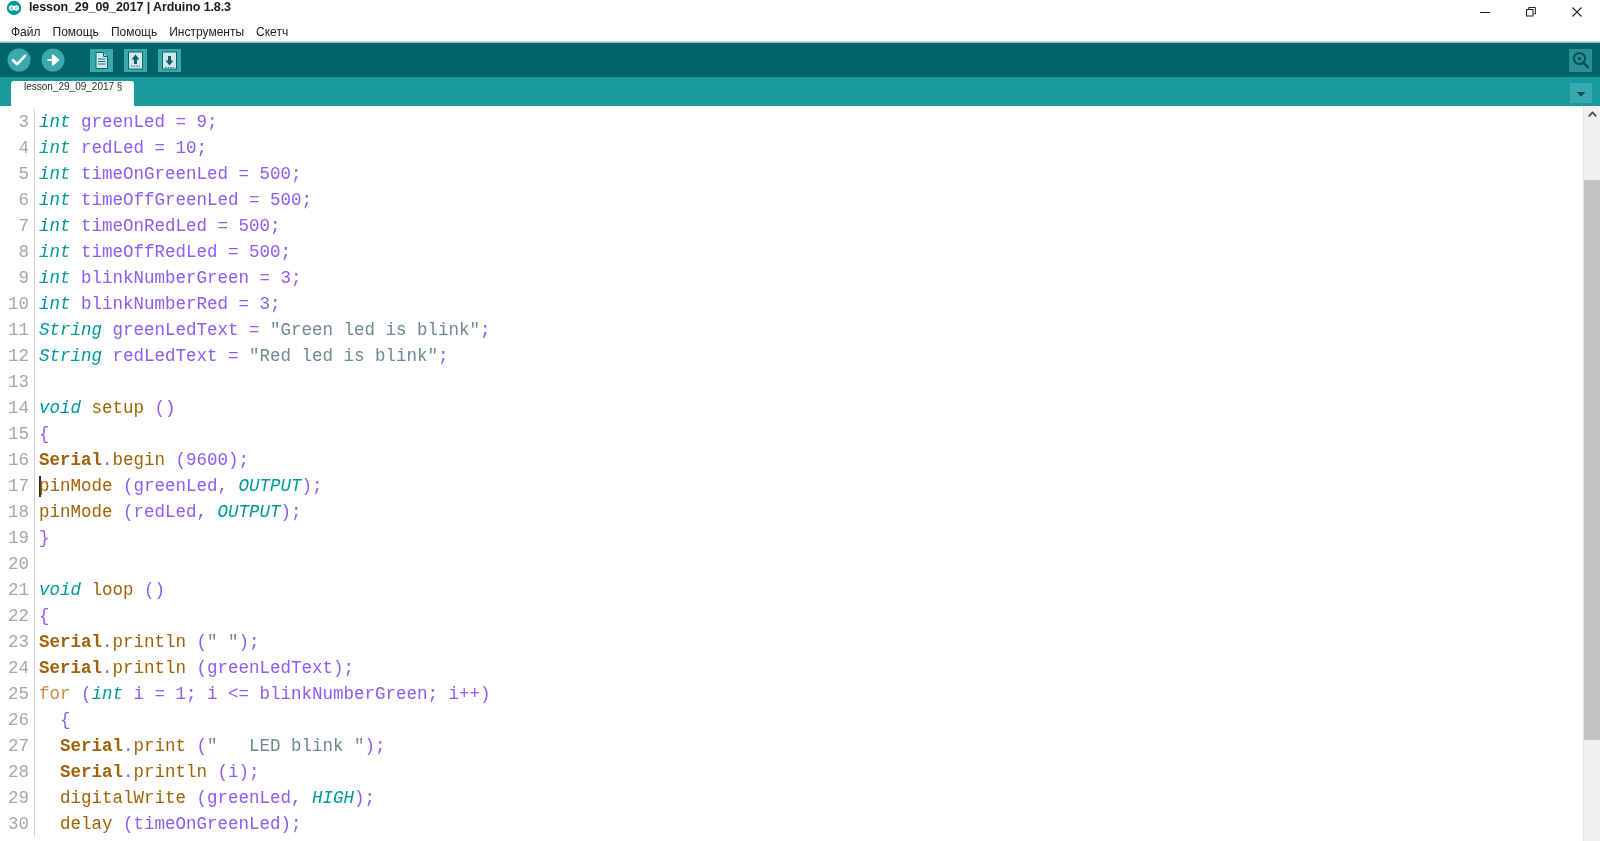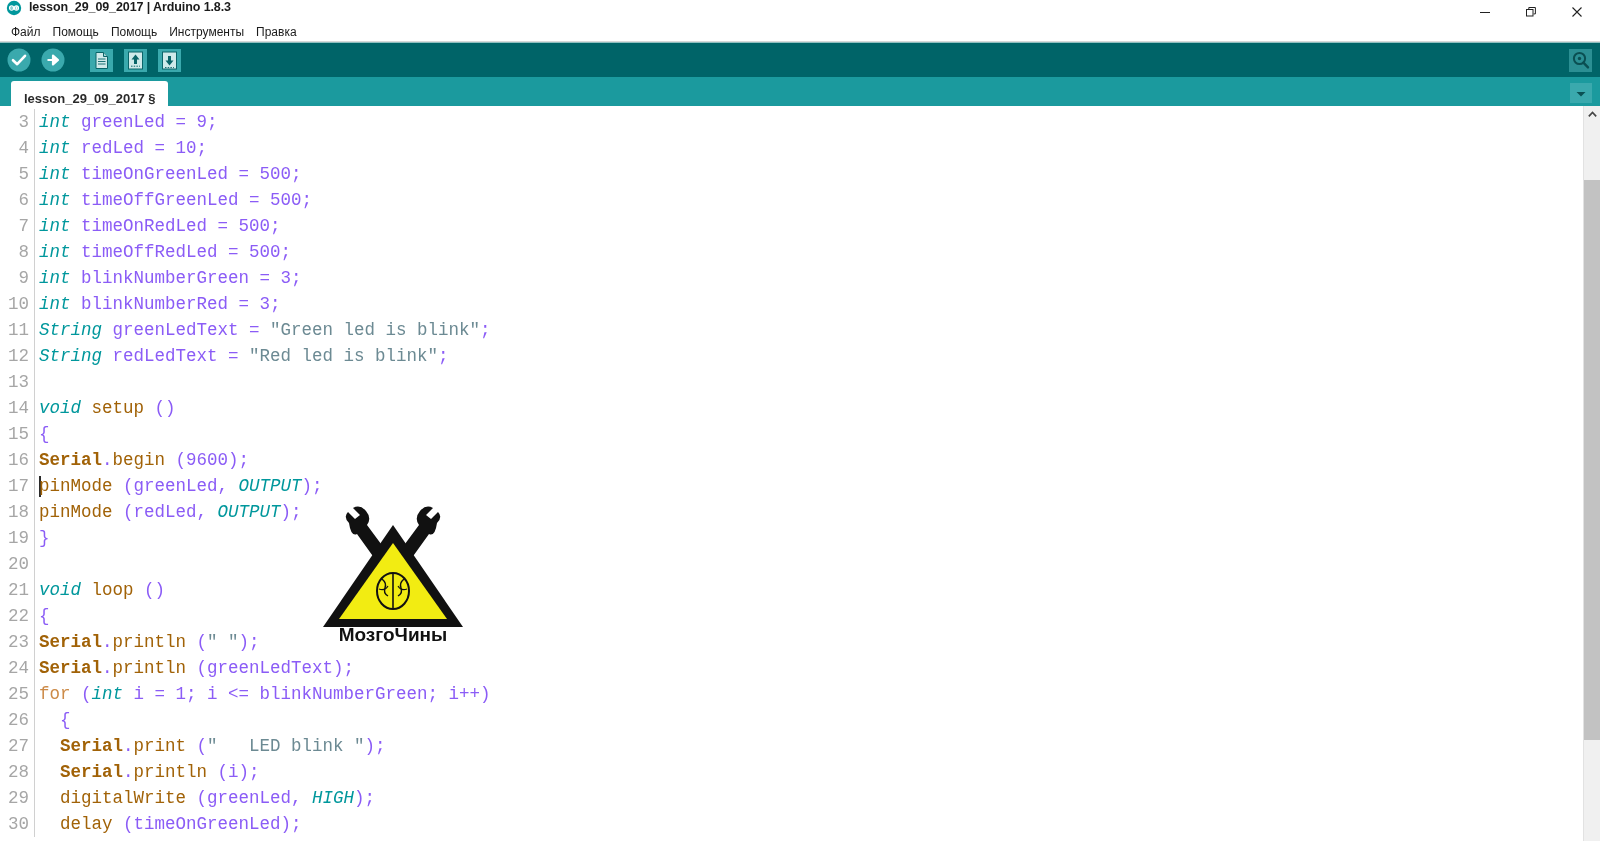--- a/index.html
+++ b/index.html
@@ -80,26 +80,25 @@
     background: #1b9a9e;
     display: flex;
     align-items: flex-end;
     position: relative;
   }
   #sketch-tab {
     margin-left: 11px;
     height: 25px;
     background: #ffffff;
     border-radius: 3px 3px 0 0;
-    display: flex; align-items: flex-end;
+    display: flex; align-items: flex-start;
     padding: 0 12px 0 13px;
-    font-size: 13px;
+    font-size: 10px;
     color: #2a2a2a;
     white-space: nowrap;
-    font-weight: bold;
   }
   #tab-dropdown {
     position: absolute; right: 8px; bottom: 3px;
     width: 22px; height: 20px;
     background: #3aa9ad;
     display: flex; align-items: center; justify-content: center;
   }
 
   
   #editor {
@@ -220,21 +219,21 @@
       </svg>
     </div>
   </div>
 </div>
 
 <div id="menubar">
   <div class="menu-item">Файл</div>
   <div class="menu-item">Помощь</div>
   <div class="menu-item">Помощь</div>
   <div class="menu-item">Инструменты</div>
-  <div class="menu-item">Правка</div>
+  <div class="menu-item">Скетч</div>
 </div>
 
 <div id="toolbar">
   <div class="tb-btn">
     <svg width="26" height="26" viewBox="0 0 26 26">
       <circle cx="13" cy="13" r="11.5" fill="#3aa9ad"></circle>
       <path d="M7,13.2 L11.2,17.2 L19,8.8" stroke="#ffffff" stroke-width="2.6" fill="none" stroke-linecap="round" stroke-linejoin="round"></path>
     </svg>
   </div>
   <div class="tb-btn">
@@ -289,43 +288,20 @@
           <path d="M1.5,2 L6,6.4 L10.5,2 Z" fill="#0a5154"></path>
         </svg>
     </span>
   </div>
 </div>
 
 <div id="editor">
   <div id="code-area">
     <div id="code-lines"><div class="code-row"><div class="gutter-num">3</div><div class="gutter-sep"></div><div class="code-text"><span class="t-kw">int</span><span class="t-pl"> greenLed = 9;</span></div></div><div class="code-row"><div class="gutter-num">4</div><div class="gutter-sep"></div><div class="code-text"><span class="t-kw">int</span><span class="t-pl"> redLed = 10;</span></div></div><div class="code-row"><div class="gutter-num">5</div><div class="gutter-sep"></div><div class="code-text"><span class="t-kw">int</span><span class="t-pl"> timeOnGreenLed = 500;</span></div></div><div class="code-row"><div class="gutter-num">6</div><div class="gutter-sep"></div><div class="code-text"><span class="t-kw">int</span><span class="t-pl"> timeOffGreenLed = 500;</span></div></div><div class="code-row"><div class="gutter-num">7</div><div class="gutter-sep"></div><div class="code-text"><span class="t-kw">int</span><span class="t-pl"> timeOnRedLed = 500;</span></div></div><div class="code-row"><div class="gutter-num">8</div><div class="gutter-sep"></div><div class="code-text"><span class="t-kw">int</span><span class="t-pl"> timeOffRedLed = 500;</span></div></div><div class="code-row"><div class="gutter-num">9</div><div class="gutter-sep"></div><div class="code-text"><span class="t-kw">int</span><span class="t-pl"> blinkNumberGreen = 3;</span></div></div><div class="code-row"><div class="gutter-num">10</div><div class="gutter-sep"></div><div class="code-text"><span class="t-kw">int</span><span class="t-pl"> blinkNumberRed = 3;</span></div></div><div class="code-row"><div class="gutter-num">11</div><div class="gutter-sep"></div><div class="code-text"><span class="t-kw">String</span><span class="t-pl"> greenLedText = </span><span class="t-str">"Green led is blink"</span><span class="t-pl">;</span></div></div><div class="code-row"><div class="gutter-num">12</div><div class="gutter-sep"></div><div class="code-text"><span class="t-kw">String</span><span class="t-pl"> redLedText = </span><span class="t-str">"Red led is blink"</span><span class="t-pl">;</span></div></div><div class="code-row"><div class="gutter-num">13</div><div class="gutter-sep"></div><div class="code-text"></div></div><div class="code-row"><div class="gutter-num">14</div><div class="gutter-sep"></div><div class="code-text"><span class="t-kw">void</span><span class="t-pl"> </span><span class="t-fn">setup</span><span class="t-pl"> ()</span></div></div><div class="code-row"><div class="gutter-num">15</div><div class="gutter-sep"></div><div class="code-text"><span class="t-pl">{</span></div></div><div class="code-row"><div class="gutter-num">16</div><div class="gutter-sep"></div><div class="code-text"><span class="t-obj">Serial</span><span class="t-pl">.</span><span class="t-fn">begin</span><span class="t-pl"> (9600);</span></div></div><div class="code-row"><div class="gutter-num">17</div><div class="gutter-sep"></div><span id="caret"></span><div class="code-text"><span class="t-fn">pinMode</span><span class="t-pl"> (greenLed, </span><span class="t-kw">OUTPUT</span><span class="t-pl">);</span></div></div><div class="code-row"><div class="gutter-num">18</div><div class="gutter-sep"></div><div class="code-text"><span class="t-fn">pinMode</span><span class="t-pl"> (redLed, </span><span class="t-kw">OUTPUT</span><span class="t-pl">);</span></div></div><div class="code-row"><div class="gutter-num">19</div><div class="gutter-sep"></div><div class="code-text"><span class="t-pl">}</span></div></div><div class="code-row"><div class="gutter-num">20</div><div class="gutter-sep"></div><div class="code-text"></div></div><div class="code-row"><div class="gutter-num">21</div><div class="gutter-sep"></div><div class="code-text"><span class="t-kw">void</span><span class="t-pl"> </span><span class="t-fn">loop</span><span class="t-pl"> ()</span></div></div><div class="code-row"><div class="gutter-num">22</div><div class="gutter-sep"></div><div class="code-text"><span class="t-pl">{</span></div></div><div class="code-row"><div class="gutter-num">23</div><div class="gutter-sep"></div><div class="code-text"><span class="t-obj">Serial</span><span class="t-pl">.</span><span class="t-fn">println</span><span class="t-pl"> (</span><span class="t-str">" "</span><span class="t-pl">);</span></div></div><div class="code-row"><div class="gutter-num">24</div><div class="gutter-sep"></div><div class="code-text"><span class="t-obj">Serial</span><span class="t-pl">.</span><span class="t-fn">println</span><span class="t-pl"> (greenLedText);</span></div></div><div class="code-row"><div class="gutter-num">25</div><div class="gutter-sep"></div><div class="code-text"><span class="t-ctl">for</span><span class="t-pl"> (</span><span class="t-kw">int</span><span class="t-pl"> i = 1; i &lt;= blinkNumberGreen; i++)</span></div></div><div class="code-row"><div class="gutter-num">26</div><div class="gutter-sep"></div><div class="code-text"><span class="t-pl">  {</span></div></div><div class="code-row"><div class="gutter-num">27</div><div class="gutter-sep"></div><div class="code-text"><span class="t-pl">  </span><span class="t-obj">Serial</span><span class="t-pl">.</span><span class="t-fn">print</span><span class="t-pl"> (</span><span class="t-str">"   LED blink "</span><span class="t-pl">);</span></div></div><div class="code-row"><div class="gutter-num">28</div><div class="gutter-sep"></div><div class="code-text"><span class="t-pl">  </span><span class="t-obj">Serial</span><span class="t-pl">.</span><span class="t-fn">println</span><span class="t-pl"> (i);</span></div></div><div class="code-row"><div class="gutter-num">29</div><div class="gutter-sep"></div><div class="code-text"><span class="t-pl">  </span><span class="t-fn">digitalWrite</span><span class="t-pl"> (greenLed, </span><span class="t-kw">HIGH</span><span class="t-pl">);</span></div></div><div class="code-row"><div class="gutter-num">30</div><div class="gutter-sep"></div><div class="code-text"><span class="t-pl">  </span><span class="t-fn">delay</span><span class="t-pl"> (timeOnGreenLed);</span></div></div></div>
 
-    <div id="watermark">
-      <svg width="160" height="140" viewBox="0 0 160 140">
-
-        <g fill="#111111">
-          <path d="M36,20 q-6,-6 -1,-11 l7,7 5,-4 -7,-7 q7,-4 13,3 q6,7 1,14 l34,46 -11,9 -33,-46 q-6,3 -8,-11 z"></path>
-          <path d="M124,20 q6,-6 1,-11 l-7,7 -5,-4 7,-7 q-7,-4 -13,3 q-6,7 -1,14 l-34,46 11,9 33,-46 q6,3 8,-11 z"></path>
-        </g>
-
-        <path d="M80,22 L150,124 L10,124 Z" fill="#111111"></path>
-
-        <path d="M80,40 L134,116 L26,116 Z" fill="#f2ec12"></path>
-
-        <g transform="translate(80,88)">
-          <ellipse cx="0" cy="0" rx="16" ry="18" fill="#f2ec12" stroke="#111111" stroke-width="2"></ellipse>
-          <path d="M0,-17 L0,17" stroke="#111111" stroke-width="1.6"></path>
-          <path d="M-11,-12 q5,4 3,9 q-2,5 3,8" stroke="#111111" stroke-width="1.4" fill="none"></path>
-          <path d="M11,-12 q-5,4 -3,9 q2,5 -3,8" stroke="#111111" stroke-width="1.4" fill="none"></path>
-          <path d="M-14,-2 q6,2 9,-3" stroke="#111111" stroke-width="1.2" fill="none"></path>
-          <path d="M14,-2 q-6,2 -9,-3" stroke="#111111" stroke-width="1.2" fill="none"></path>
-        </g>
-        <text x="80" y="138" text-anchor="middle" font-family="'Liberation Sans',sans-serif" font-size="19" font-weight="bold" fill="#111111">МозгоЧины</text>
-      </svg>
-    </div>
   </div>
 
   <div id="vscroll">
     <div id="scroll-up">
       <svg width="9" height="7" viewBox="0 0 9 7">
         <path d="M0.8,5.4 L4.5,1.4 L8.2,5.4" stroke="#444" stroke-width="1.6" fill="none"></path>
       </svg>
     </div>
     <div id="scroll-thumb"></div>
   </div>

